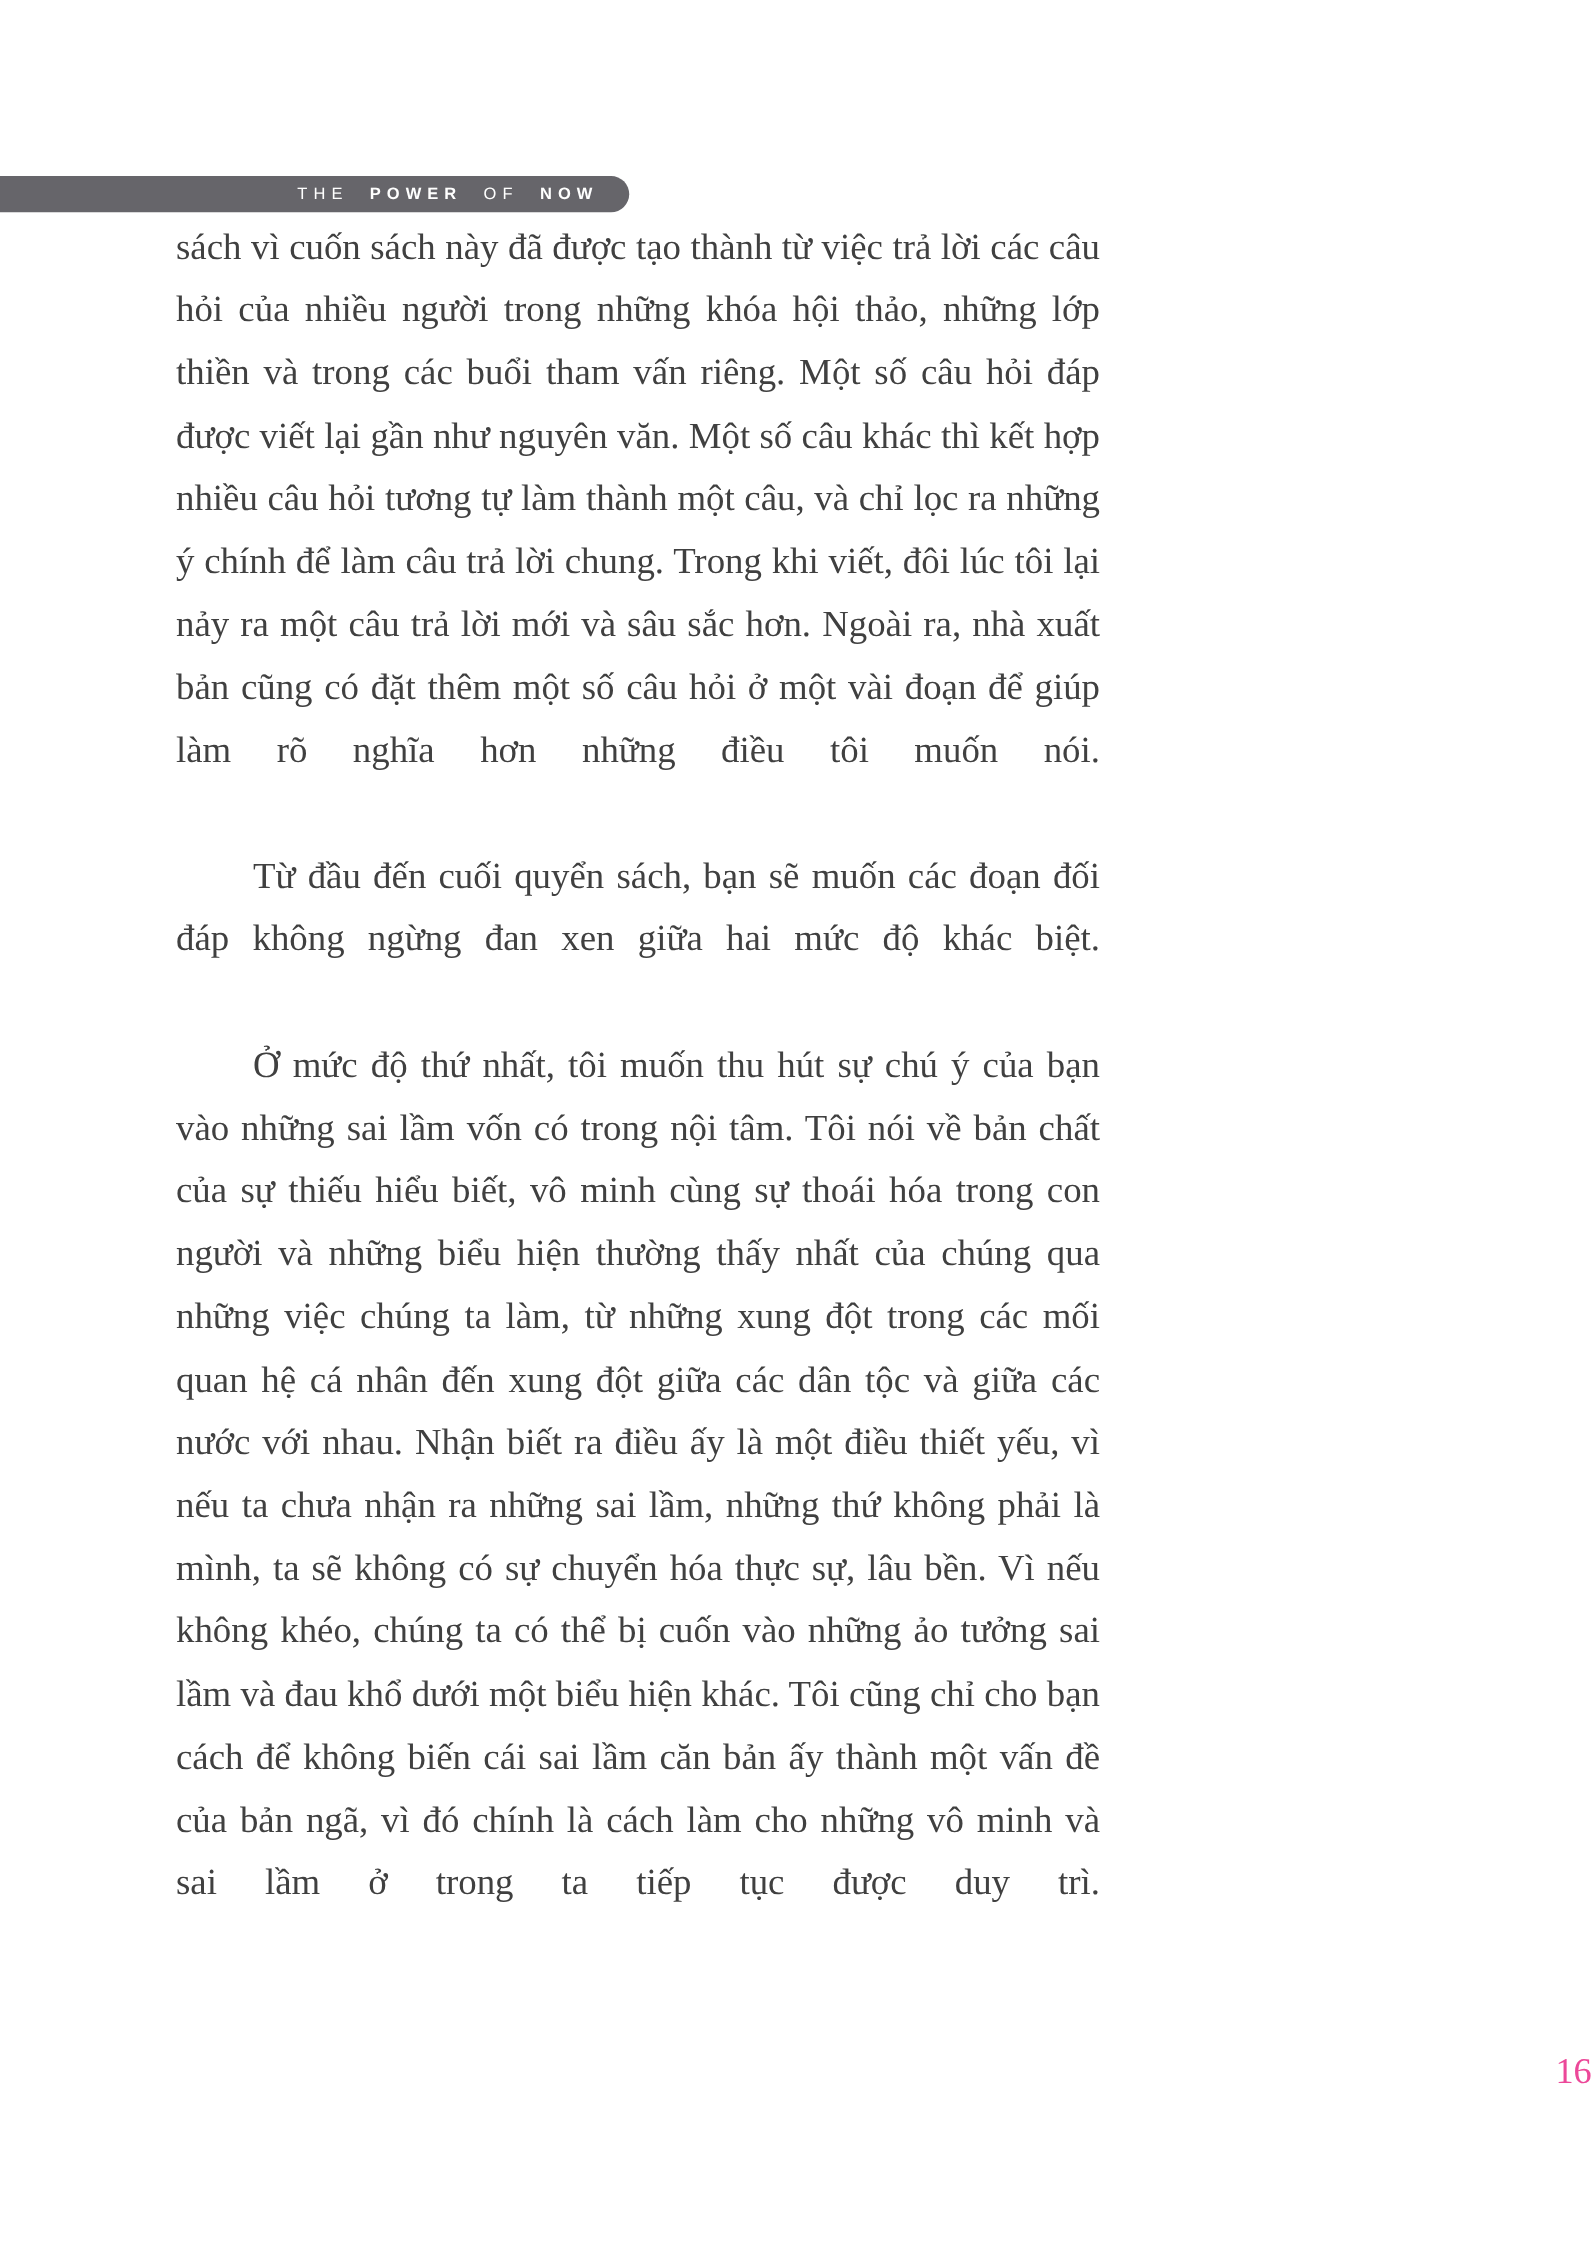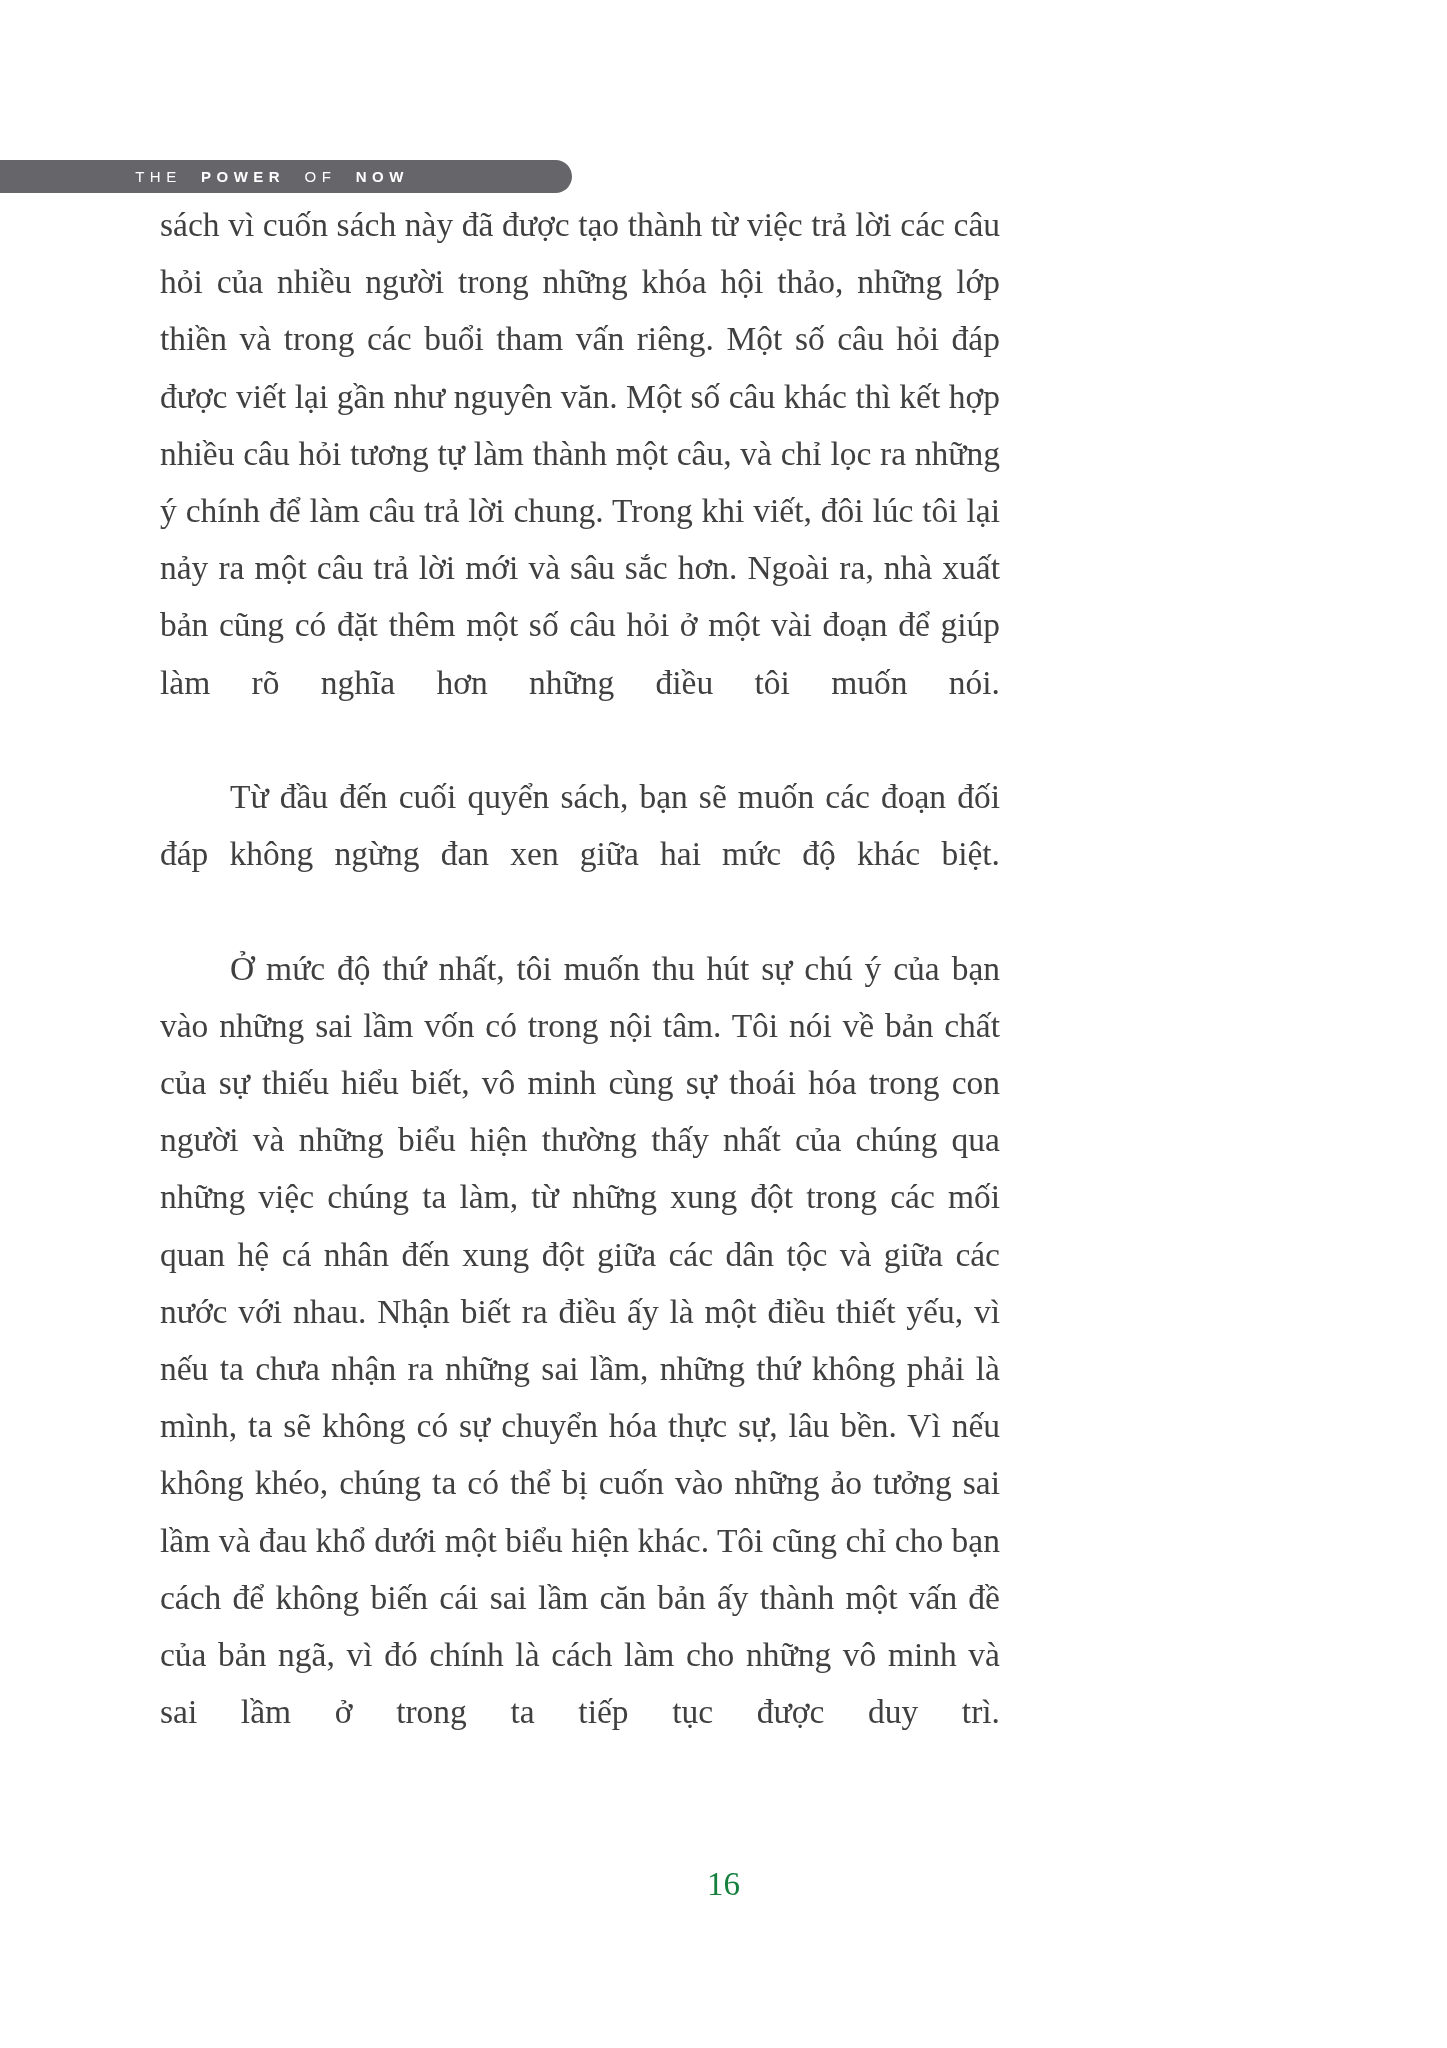--- a/index.html
+++ b/index.html
@@ -21,21 +21,21 @@
     position: absolute;
     left: 0;
     top: 160px;
     width: 572px;
     height: 33px;
     background: #66656a;
     border-top-right-radius: 17px;
     border-bottom-right-radius: 17px;
     display: flex;
     align-items: center;
-    justify-content: center;
+    justify-content: flex-end;
     box-sizing: border-box;
     padding-right: 28px;
   }
   .header-text {
     font-family: "Liberation Sans", "DejaVu Sans", sans-serif;
     color: #ffffff;
     font-size: 15px;
     letter-spacing: 5.5px;
     white-space: nowrap;
     line-height: 1;
@@ -70,23 +70,23 @@
     display: inline-block;
     width: 100%;
   }
 
   
   .folio {
     position: absolute;
     left: 0;
     right: 0;
     top: 1868px;
-    text-align: center;
+    text-align: right;
     font-size: 33px;
-    color: #15803d;
+    color: #ec4899;
     font-family: "Liberation Serif", "DejaVu Serif", serif;
     line-height: 1;
   }
 </style>
 </head>
 <body>
 
 <div class="page">
 
   <div class="header-banner">

